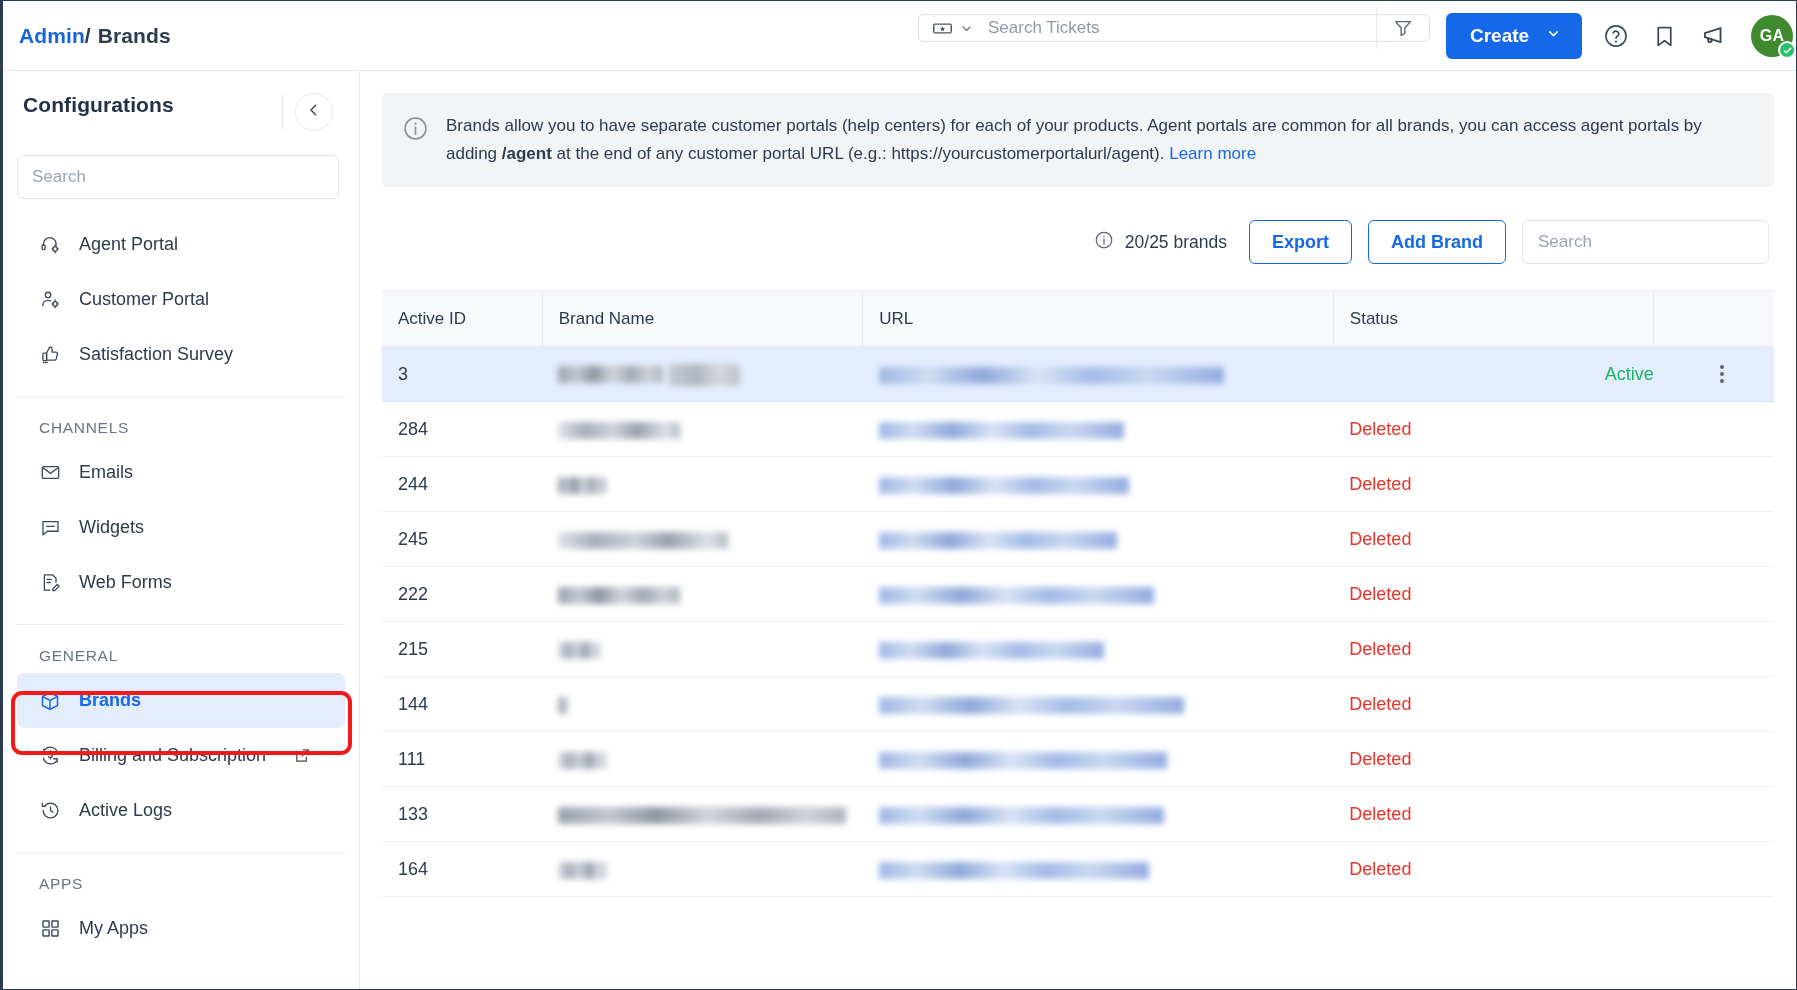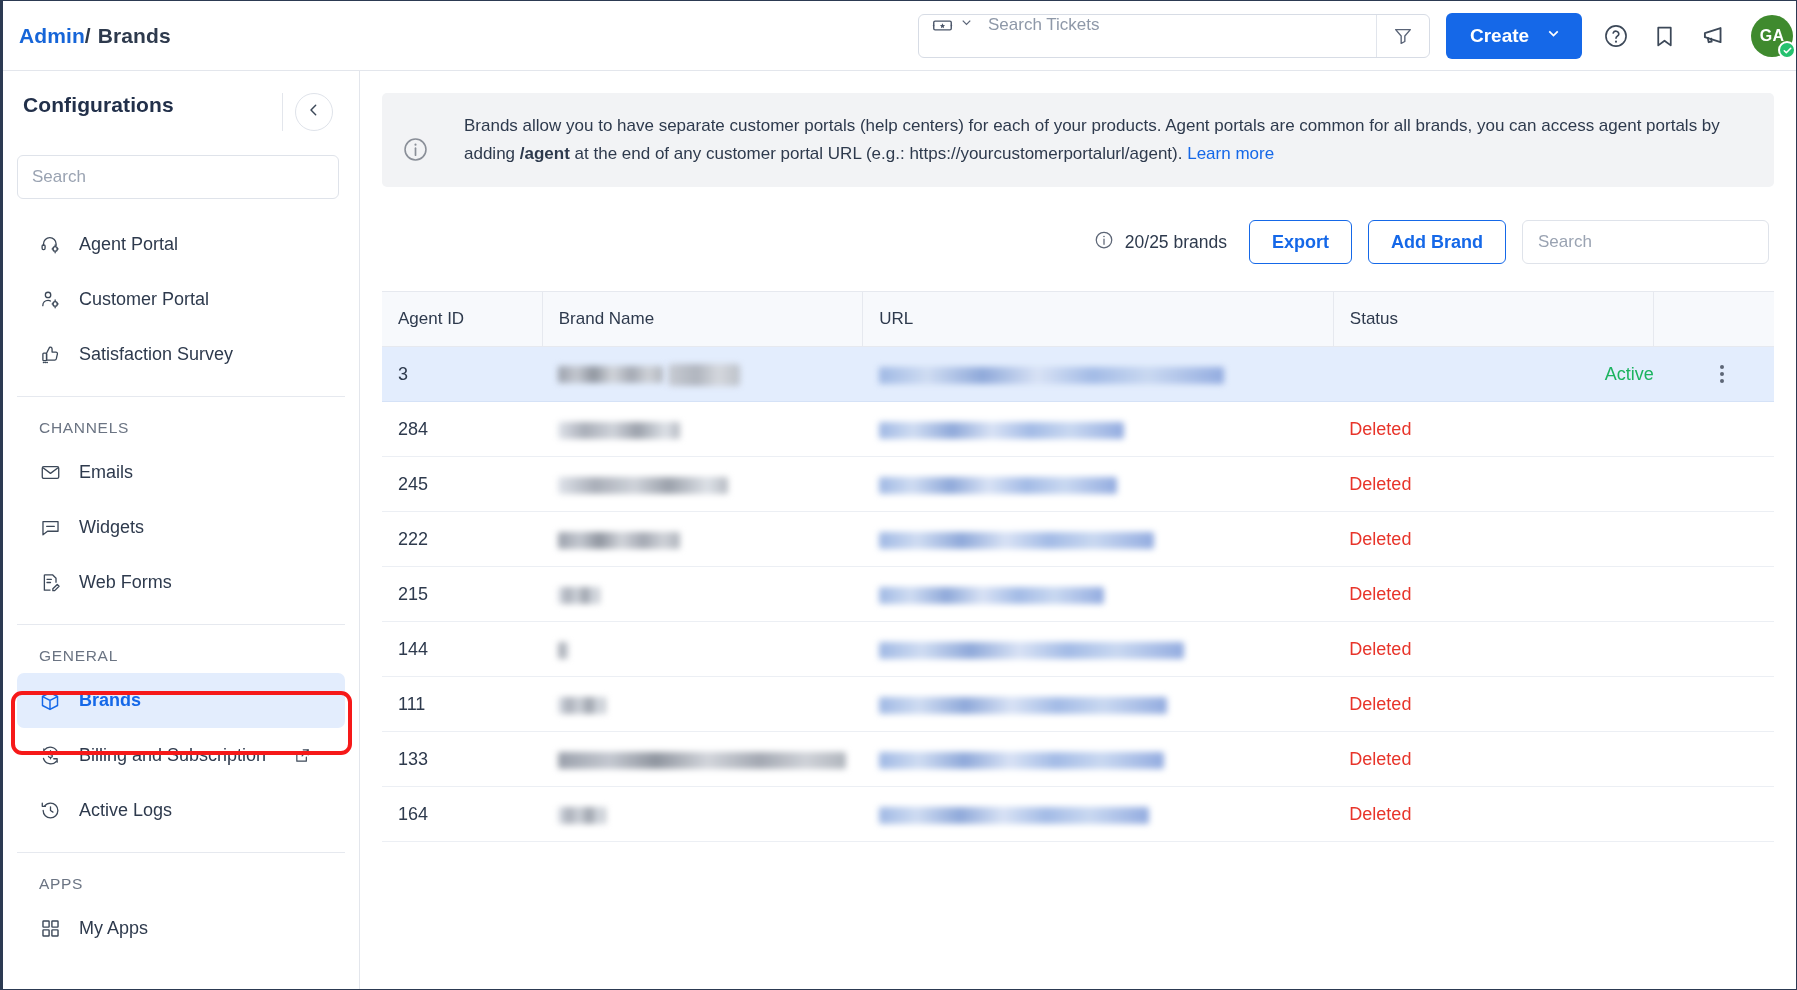--- a/index.html
+++ b/index.html
@@ -25,23 +25,23 @@
     margin-left: 16px; font-size: 21px; font-weight: bold;
     display: flex; align-items: baseline; gap: 0px;
     letter-spacing: .1px;
   }
   .bc-admin { color: #1665d8; }
   .bc-sep { color: #2e3a4d; }
   .bc-current { color: #2e3a4d; margin-left: 7px; }
 
   .search-wrap {
     position: absolute; left: 915px; top: 13px;
-    width: 512px; height: 44px;
+    width: 512px; height: 28px;
     border: 1px solid #d7dce5; border-radius: 6px;
-    display: flex; align-items: flex-start; background: #fff;
+    display: flex; align-items: center; background: #fff;
   }
   .ticket-ico { margin-left: 13px; display: flex; align-items: center; color: #4a5568;}
   .chev-sm { margin-left: 6px; color: #5a6477; display:flex; }
   .search-input {
     flex: 1; border: none; outline: none; margin-left: 14px;
     font-size: 17px; color: #2e3a4d;
     font-family: "Liberation Sans", sans-serif; background: transparent;
   }
   .search-input::placeholder { color: #8e98a8; }
   .filter-div {
@@ -140,21 +140,21 @@
   }
 
   
   .main {
     flex: 1; height: 100%; position: relative;
     background: #fff; overflow: hidden;
   }
   .banner {
     margin: 22px 22px 0 22px;
     background: #f2f3f5; border-radius: 5px;
-    display: flex; align-items: flex-end; gap: 35px;
+    display: flex; align-items: flex-start; gap: 17px;
     padding: 19px 22px 20px 20px;
   }
   .banner-ico { flex: 0 0 auto; margin-top: 3px; }
   .banner-txt {
     font-size: 17px; line-height: 1.63; color: #2e3a4d;
   }
   .banner-txt b { font-weight: bold; }
   .banner-link { color: #1568e8; text-decoration: none; cursor: pointer; }
 
   .toolbar {
@@ -477,21 +477,21 @@
         <button class="obtn">Add Brand</button>
         <div class="tbl-search">
           <input placeholder="Search" style="">
         </div>
       </div>
 
       <div class="tbl-wrap">
         <table>
           <thead>
             <tr>
-              <th class="col-id">Agent ID</th>
+              <th class="col-id">Active ID</th>
               <th class="col-name">Brand Name</th>
               <th class="col-url">URL</th>
               <th class="col-status">Status</th>
               <th class="col-act"></th>
             </tr>
           </thead>
           <tbody id="tbody">
               <tr class="sel">
                 <td>3</td>
                 <td><span class="blur" style="width:105px"></span> <span class="blur chip" style="width:72px"></span></td>
@@ -506,20 +506,27 @@
                 </td>
               </tr>
               <tr class="">
                 <td>284</td>
                 <td><span class="blur b2" style="width:122px"></span></td>
                 <td><span class="blur url" style="width:245px"></span></td>
                 <td class="st-deleted">Deleted</td>
                 <td></td>
               </tr>
               <tr class="">
+                <td>244</td>
+                <td><span class="blur" style="width:48px"></span></td>
+                <td><span class="blur url" style="width:250px"></span></td>
+                <td class="st-deleted">Deleted</td>
+                <td></td>
+              </tr>
+              <tr class="">
                 <td>245</td>
                 <td><span class="blur b2" style="width:170px"></span></td>
                 <td><span class="blur url" style="width:238px"></span></td>
                 <td class="st-deleted">Deleted</td>
                 <td></td>
               </tr>
               <tr class="">
                 <td>222</td>
                 <td><span class="blur" style="width:122px"></span></td>
                 <td><span class="blur url" style="width:275px"></span></td>

